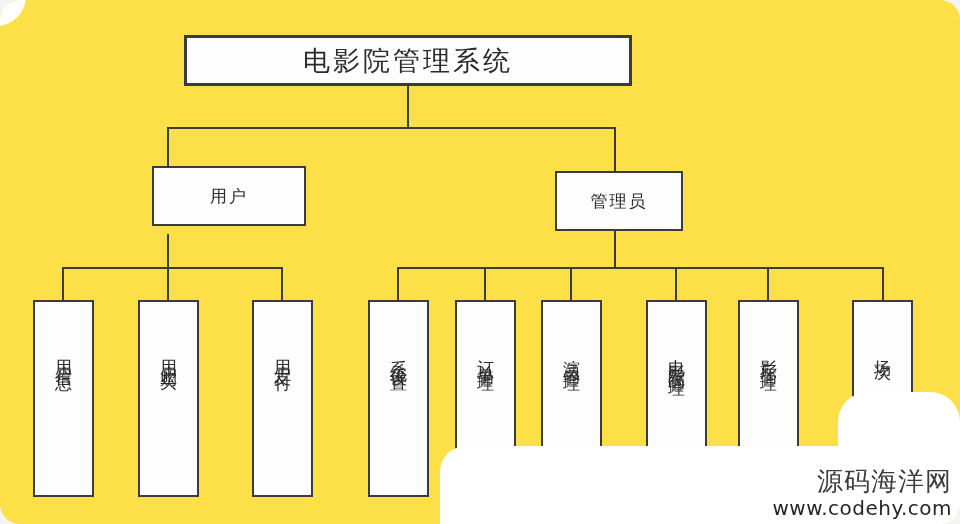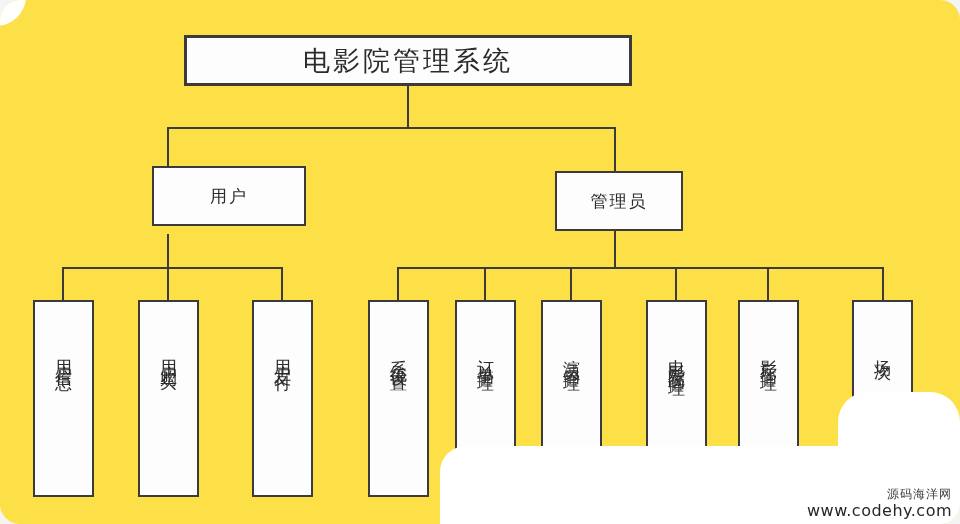--- a/index.html
+++ b/index.html
@@ -102,28 +102,28 @@
   
   #watermark {
     position: absolute;
     right: 8px;
     bottom: 4px;
     text-align: right;
     pointer-events: none;
   }
   #watermark .wm-cn {
     display: block;
-    font-size: 12px;
+    font-size: 26px;
     color: #3c3c3c;
     letter-spacing: 1px;
     line-height: 1.2;
   }
   #watermark .wm-url {
     display: block;
-    font-size: 16px;
+    font-size: 20px;
     color: #262626;
     letter-spacing: 0.5px;
     line-height: 1.15;
   }
 </style>
 </head>
 <body>
 
 <div id="canvas">
 

